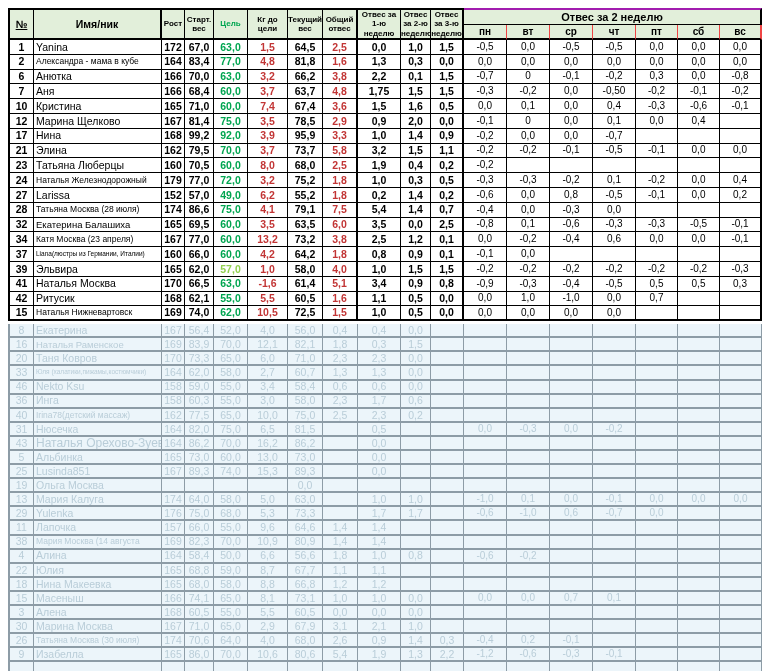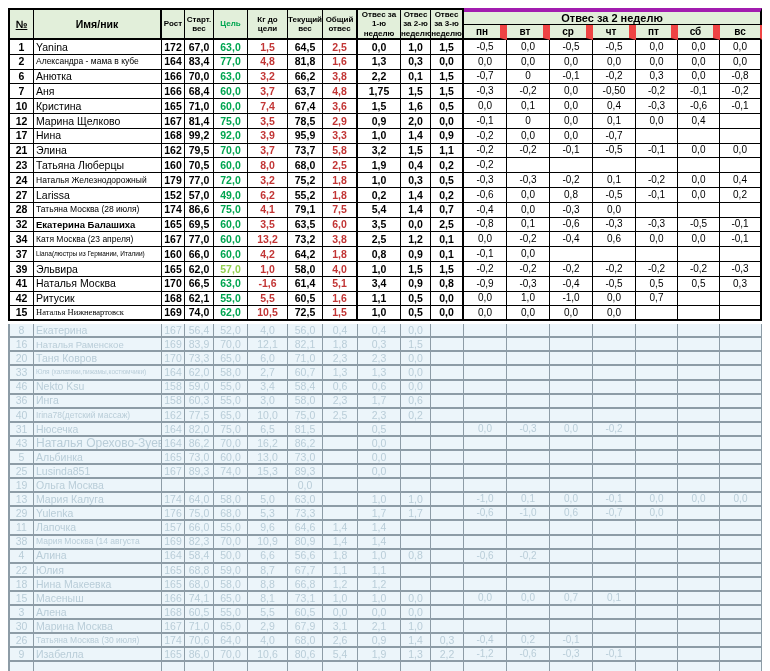--- a/index.html
+++ b/index.html
@@ -5,26 +5,26 @@
   *{box-sizing:border-box}
   body{margin:0;background:#ffffff}
   .sheet{position:relative;width:770px;height:671px;overflow:hidden;background:#fff;
          font-family:"Liberation Sans",sans-serif}
   table{position:absolute;left:8px;top:8px;border-collapse:separate;border-spacing:0;
         table-layout:fixed;width:754px}
   td,th{padding:0;overflow:hidden;white-space:nowrap;text-align:center;vertical-align:middle;
         font-size:10.5px;line-height:1;height:14.8px;color:#000}
   
   th{background:var(--hdr-bg);font-weight:bold}
-  .hdr1 th{border-top:4px solid #a21caf}
+  .hdr1 th{border-top:2px solid #a21caf}
   th.v{border-right:1px solid #000;border-bottom:2px solid #000;border-top:2px solid #000;
        white-space:normal;font-size:8px;line-height:1.15}
   th.v-lg{font-size:10.5px}
   th.group-th{border-right:2px solid #000;border-bottom:1px solid #000;font-size:11px;height:17px}
-  .hdr2 th{border-right:7px solid #ef4444;border-bottom:2px solid #000;font-size:10px;height:15px}
+  .hdr2 th{border-right:1px solid #ef4444;border-bottom:2px solid #000;font-size:10px;height:15px}
   .hdr2 th:last-child{border-right:2px solid #ef4444}
   th.bL2{border-left:2px solid #000}
   th.bR2{border-right:2px solid #000}
   .u{text-decoration:underline}
   .goal-hdr{color:var(--green)}
   
   .r-a td{border-right:1px solid #000;border-bottom:1px solid #000;background:#fff}
   .r-a td:first-child{border-left:2px solid #000}
   .last-active td{border-bottom-width:2px}
   
@@ -330,21 +330,21 @@
           <td class="c-day">-0,4</td>
           <td class="c-day">0,0</td>
           <td class="c-day">-0,3</td>
           <td class="c-day">0,0</td>
           <td class="c-day"></td>
           <td class="c-day"></td>
           <td class="c-day bR2"></td>
         </tr>
         <tr class="r-a">
           <td class="c-num">32</td>
-          <td class="c-name" style="font-size: 9.5px; font-weight: bold;">Екатерина Балашиха</td>
+          <td class="c-name" style="font-size: 9.5px;">Екатерина Балашиха</td>
           <td class="c-bold">165</td>
           <td class="c-bold">69,5</td>
           <td class="c-goal">60,0</td>
           <td class="c-red">3,5</td>
           <td class="c-bold">63,5</td>
           <td class="c-red bR2">6,0</td>
           <td class="c-bold">3,5</td>
           <td class="c-bold">0,0</td>
           <td class="c-bold bR2">2,5</td>
           <td class="c-day">-0,8</td>
@@ -450,21 +450,21 @@
           <td class="c-day">0,0</td>
           <td class="c-day">1,0</td>
           <td class="c-day">-1,0</td>
           <td class="c-day">0,0</td>
           <td class="c-day">0,7</td>
           <td class="c-day"></td>
           <td class="c-day bR2"></td>
         </tr>
         <tr class="r-a last-active">
           <td class="c-num">15</td>
-          <td class="c-name" style="font-size: 8.5px; font-family: Liberation Serif, serif;">Наталья Нижневартовск</td>
+          <td class="c-name" style="font-size: 8.5px;">Наталья Нижневартовск</td>
           <td class="c-bold">169</td>
           <td class="c-bold">74,0</td>
           <td class="c-goal">62,0</td>
           <td class="c-red">10,5</td>
           <td class="c-bold">72,5</td>
           <td class="c-red bR2">1,5</td>
           <td class="c-bold">1,0</td>
           <td class="c-bold">0,5</td>
           <td class="c-bold bR2">0,0</td>
           <td class="c-day">0,0</td>

